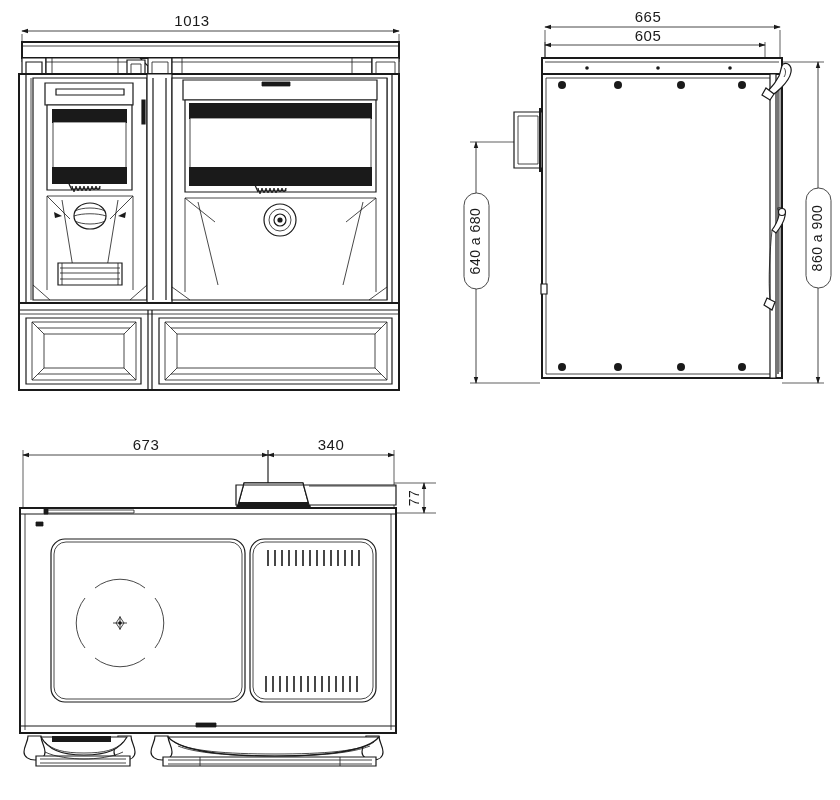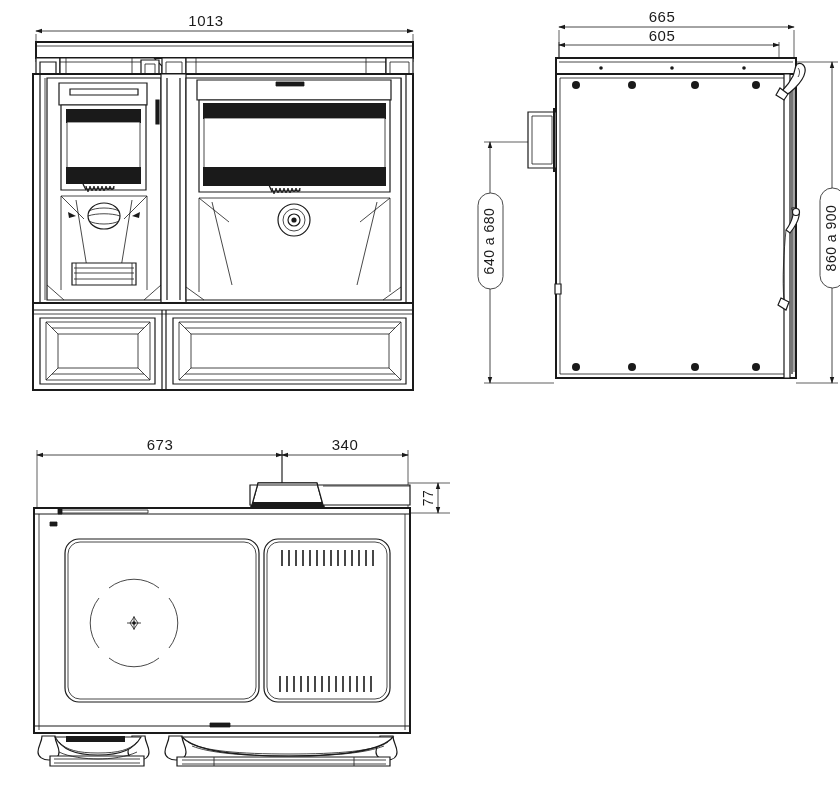--- a/index.html
+++ b/index.html
@@ -4,21 +4,21 @@
 <title>Technical Drawing</title>
 <style>
   html,body{margin:0;padding:0;background:#ffffff;}
   body{
     width:840px;height:800px;
     font-family:"Liberation Sans", sans-serif;
     color:#1a1a1a;
     overflow:hidden;
     position:relative;
   }
-  #sheet{position:absolute;left:14px;top:0;width:688px;height:800px;}
+  #sheet{position:absolute;left:0;top:0;width:688px;height:800px;}
   svg{display:block;}
   .dimtxt{
     font-family:"Liberation Sans", sans-serif;
     font-size:15px;
     fill:#1a1a1a;
     text-anchor:middle;
     letter-spacing:0.5px;
   }
   .dimtxt.small{font-size:14px;}
   .ln{stroke:#1a1a1a;fill:none;}

